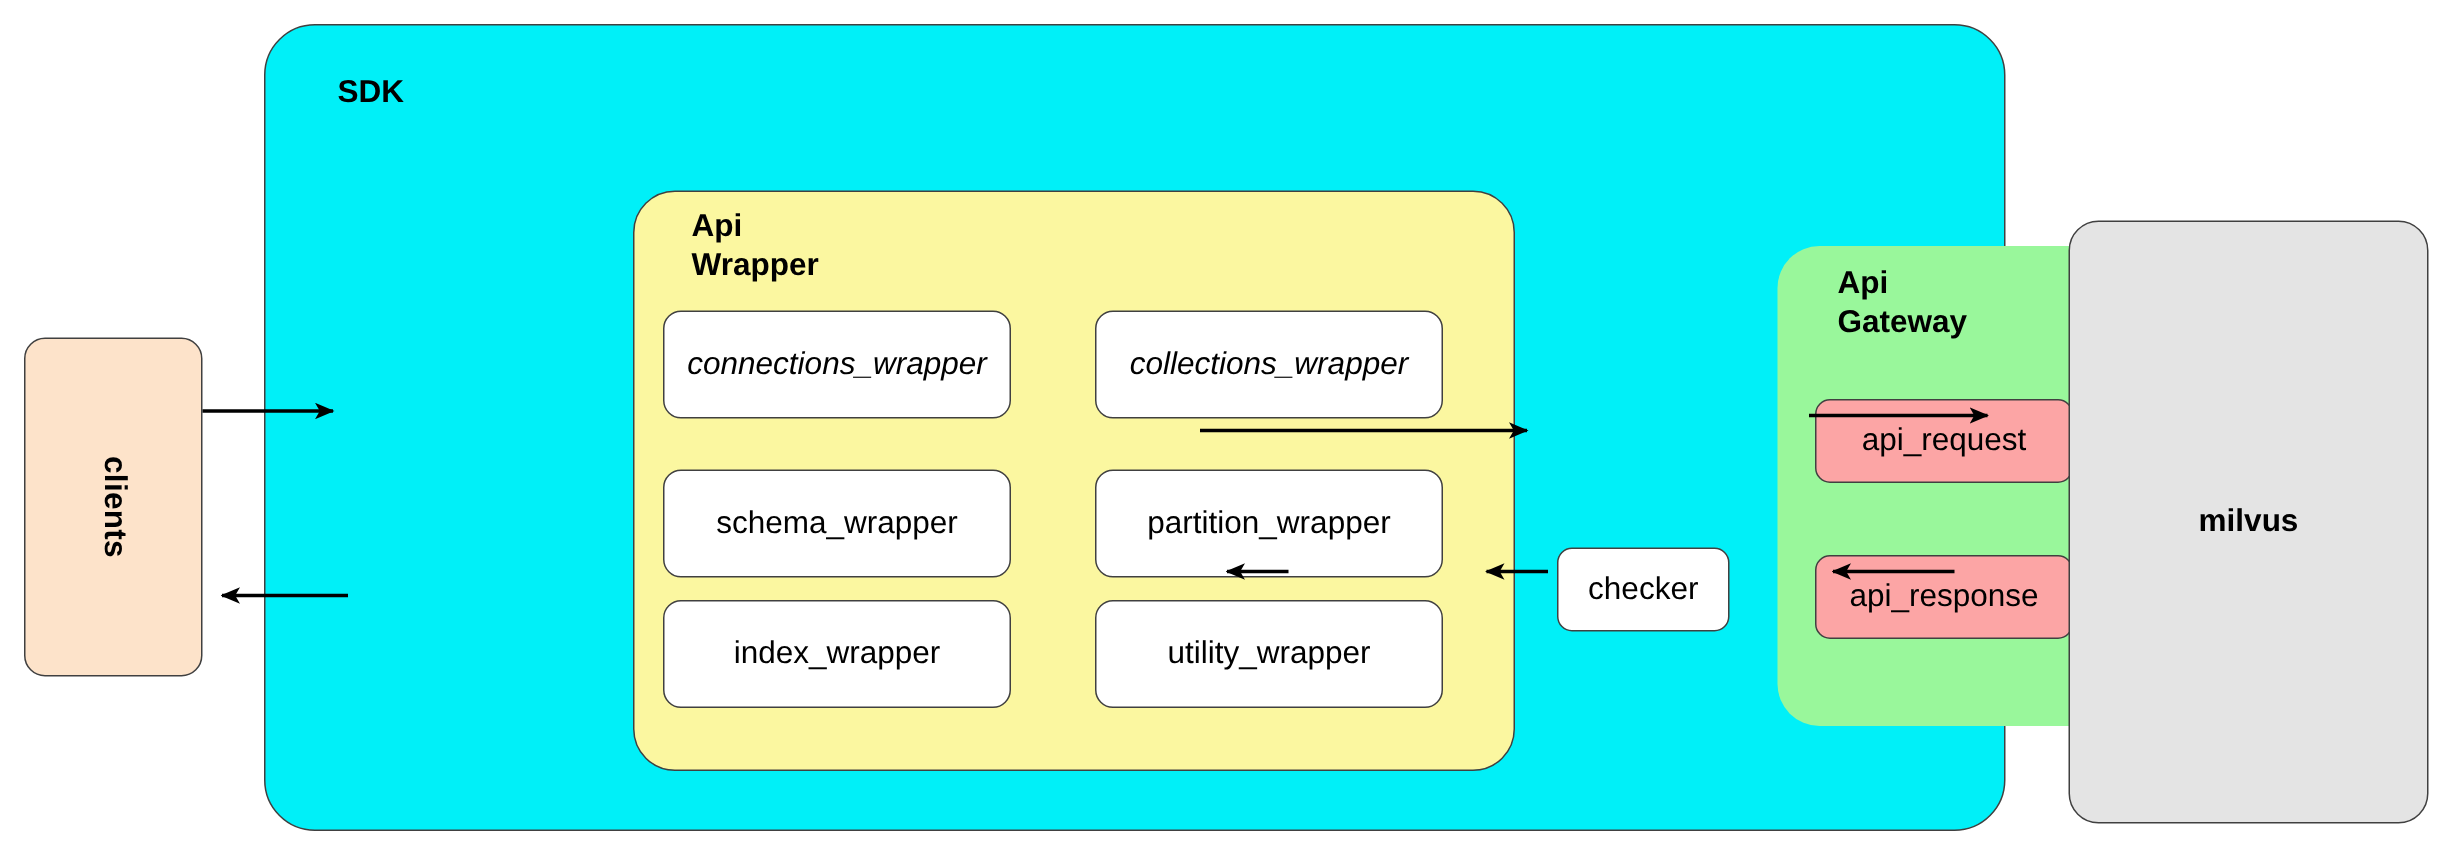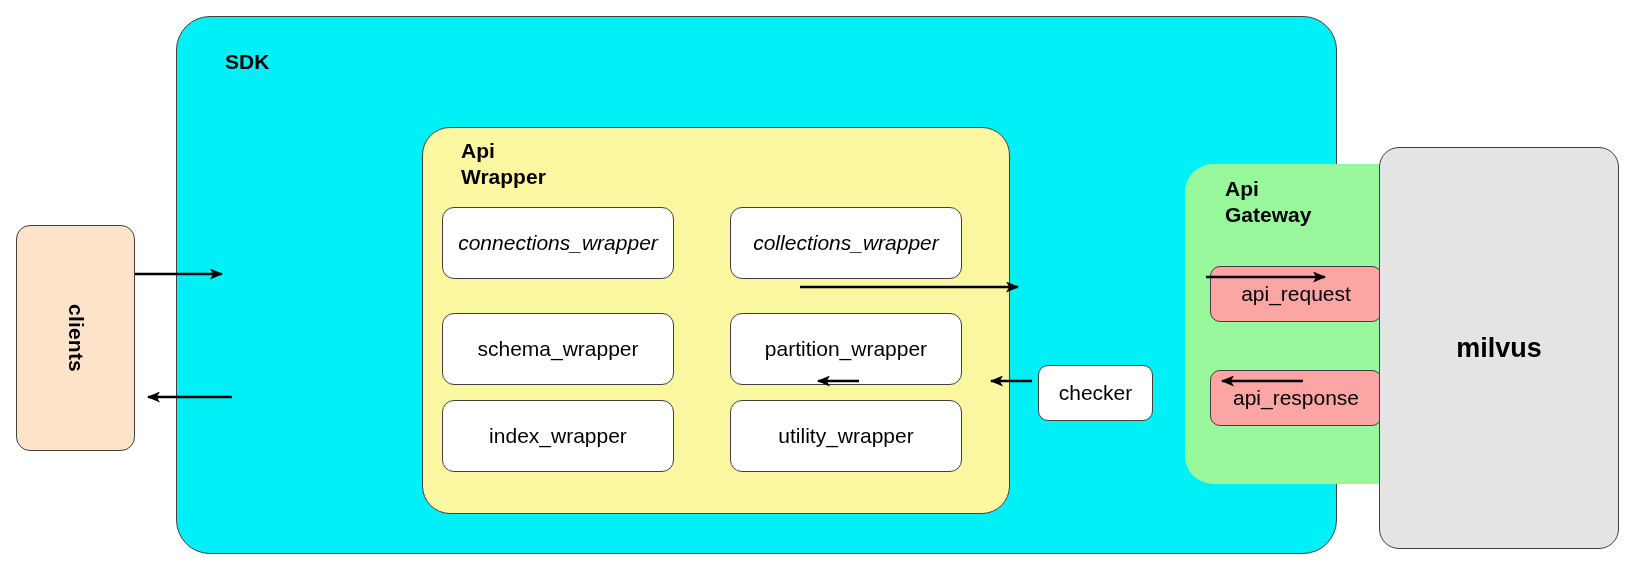--- a/index.html
+++ b/index.html
@@ -137,21 +137,21 @@
   }
   #api-request  { top: 249px; }
   #api-response { top: 353px; }
 
   
   #milvus {
     left: 1379px; top: 147px;
     width: 240px; height: 402px;
     background: #e4e4e4;
     border-radius: 20px;
-    font-size: 27px;
+    font-size: 21px;
     font-weight: bold;
   }
 
   
   #connectors {
     position: absolute;
     left: 0; top: 0;
     width: 1634px; height: 574px;
     pointer-events: none;
   }

